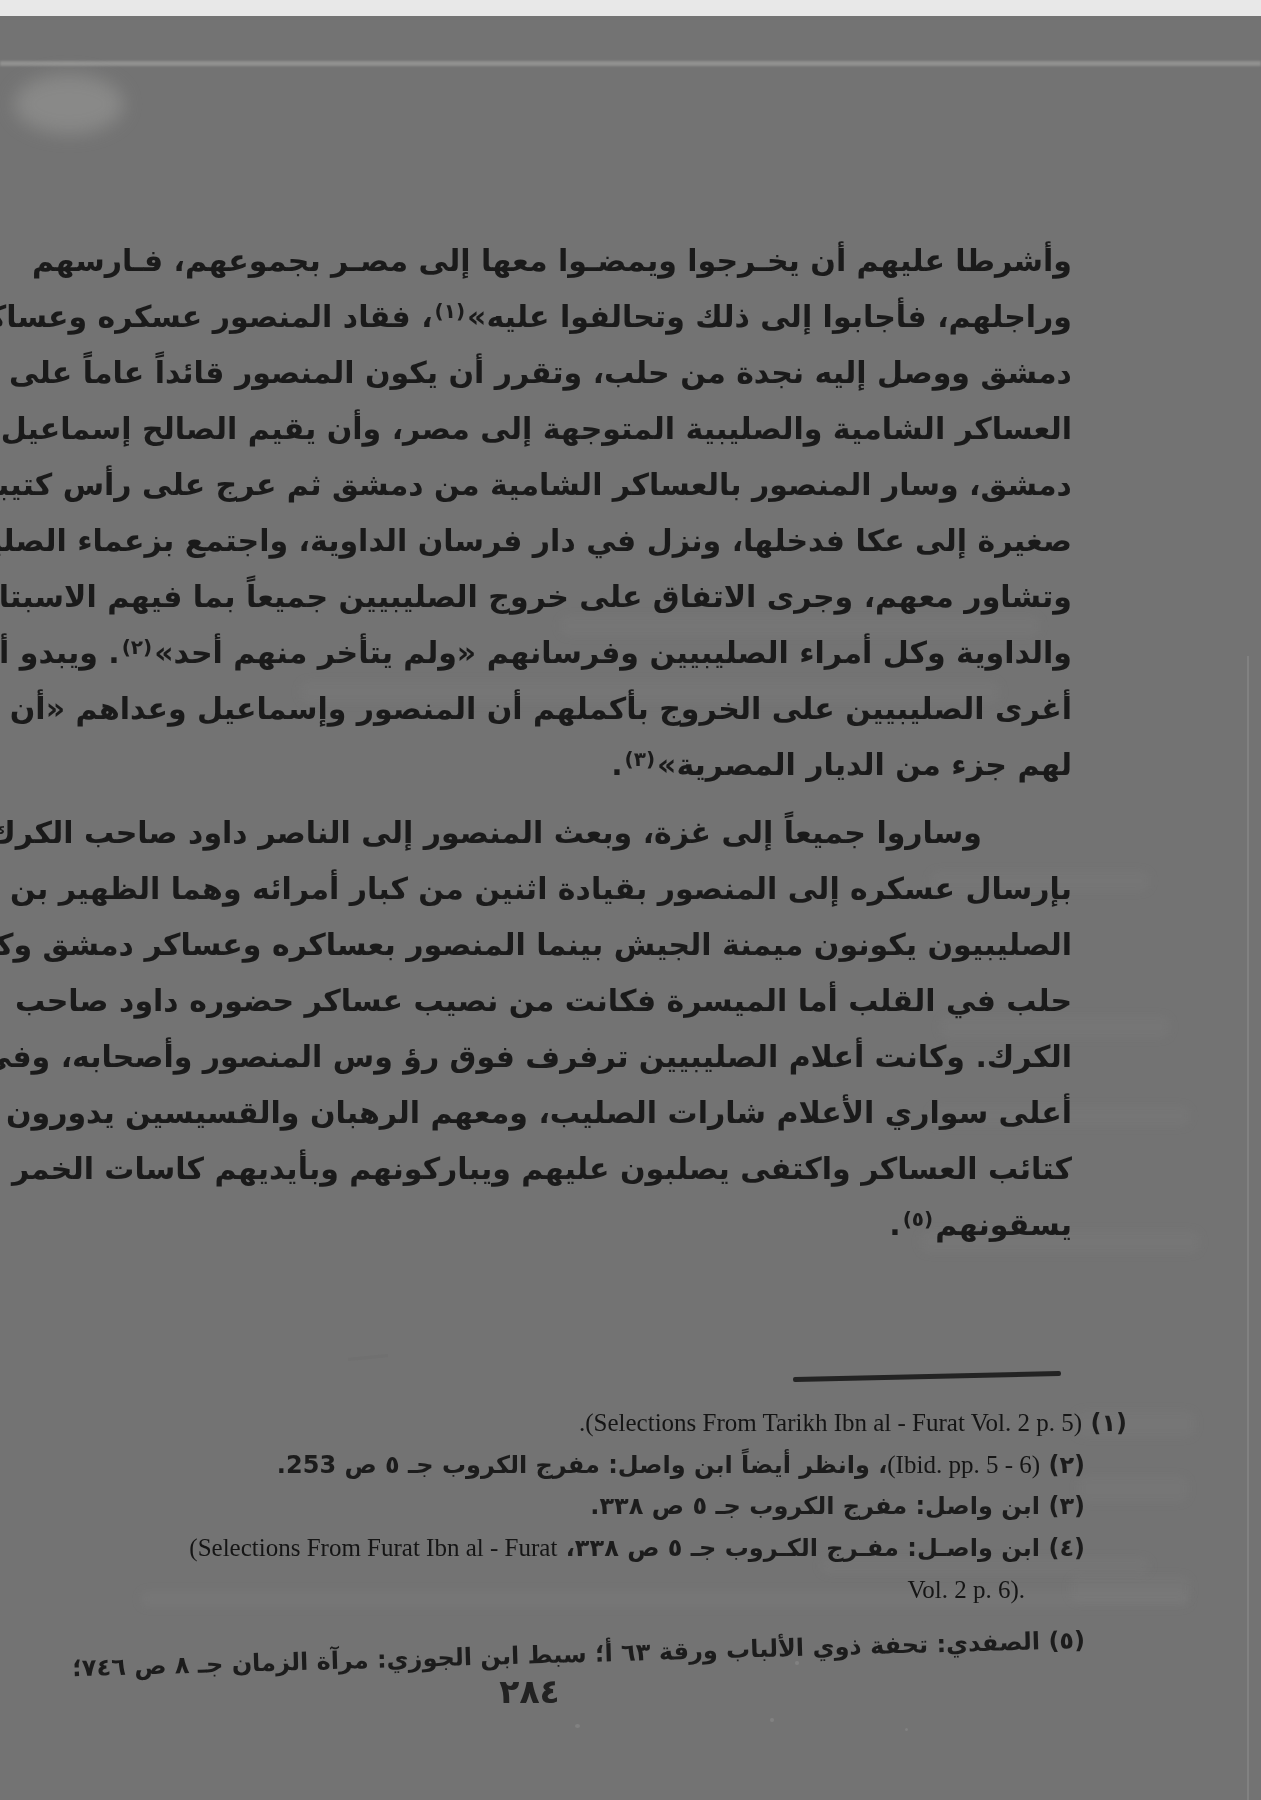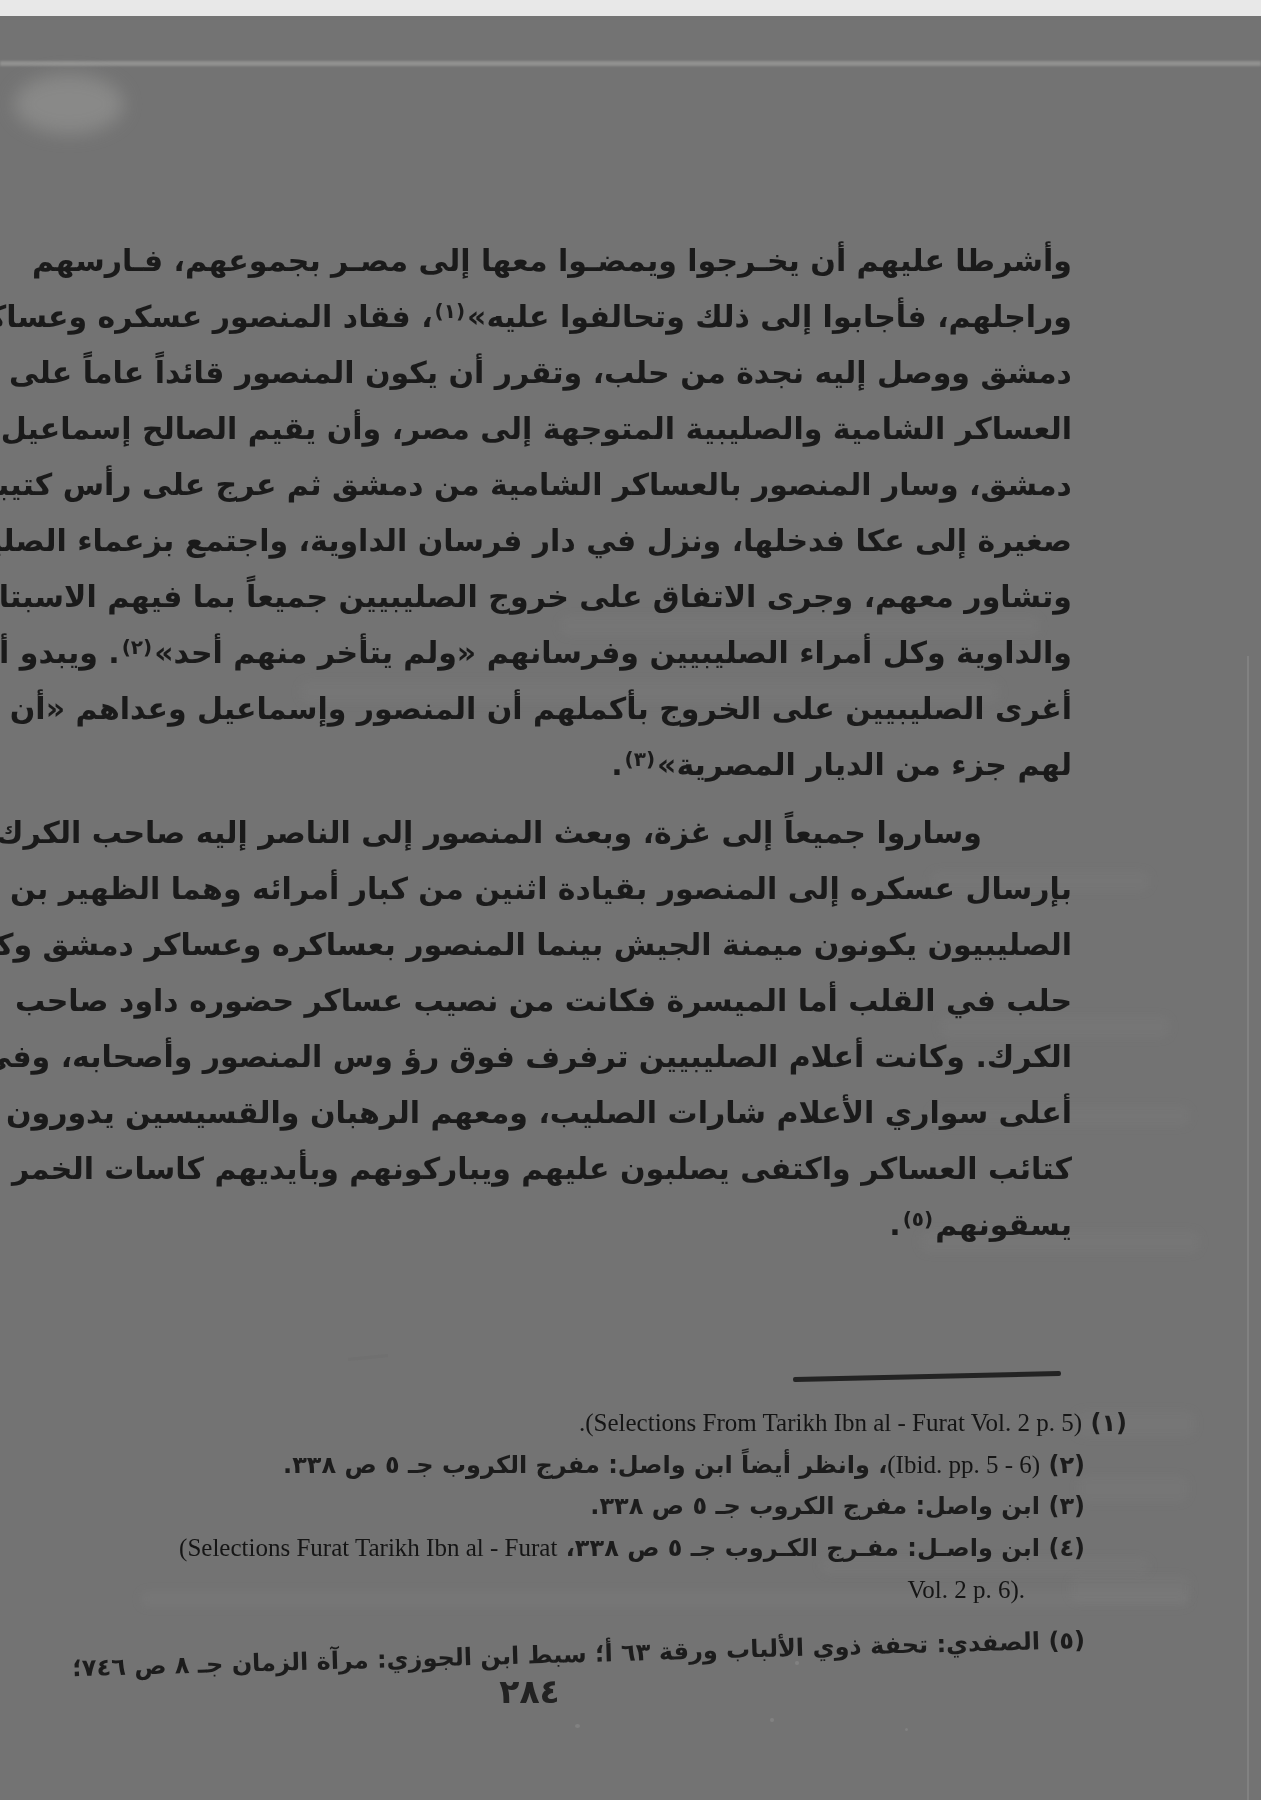--- a/index.html
+++ b/index.html
@@ -127,50 +127,50 @@
         <div class="line">دمشق ووصل إليه نجدة من حلب، وتقرر أن يكون المنصور قائداً عاماً على كل</div>
         <div class="line">العساكر الشامية والصليبية المتوجهة إلى مصر، وأن يقيم الصالح إسماعيل في</div>
         <div class="line">دمشق، وسار المنصور بالعساكر الشامية من دمشق ثم عرج على رأس كتيبة</div>
         <div class="line">صغيرة إلى عكا فدخلها، ونزل في دار فرسان الداوية، واجتمع بزعماء الصليبيين</div>
         <div class="line">وتشاور معهم، وجرى الاتفاق على خروج الصليبيين جميعاً بما فيهم الاسبتارية</div>
         <div class="line">والداوية وكل أمراء الصليبيين وفرسانهم «ولم يتأخر منهم أحد»<span class="fnref">(٢)</span>. ويبدو أن مما</div>
         <div class="line">أغرى الصليبيين على الخروج بأكملهم أن المنصور وإسماعيل وعداهم «أن يكون</div>
         <div class="line line-last">لهم جزء من الديار المصرية»<span class="fnref">(٣)</span>.</div>
       </div>
     <div class="para para-2">
-        <div class="line line-indent">وساروا جميعاً إلى غزة، وبعث المنصور إلى الناصر إليه صاحب الكرك</div>
+        <div class="line line-indent">وساروا جميعاً إلى غزة، وبعث المنصور إلى الناصر داود صاحب الكرك</div>
         <div class="line">بإرسال عسكره إلى المنصور بقيادة اثنين من كبار أمرائه وهما الظهير بن سنقر</div>
         <div class="line">الصليبيون يكونون ميمنة الجيش بينما المنصور بعساكره وعساكر دمشق وكتيبة</div>
         <div class="line">حلب في القلب أما الميسرة فكانت من نصيب عساكر حضوره داود صاحب</div>
         <div class="line">الكرك. وكانت أعلام الصليبيين ترفرف فوق رؤ وس المنصور وأصحابه، وفي</div>
         <div class="line">أعلى سواري الأعلام شارات الصليب، ومعهم الرهبان والقسيسين يدورون على</div>
         <div class="line">كتائب العساكر واكتفى يصلبون عليهم ويباركونهم وبأيديهم كاسات الخمر</div>
         <div class="line line-last">يسقونهم<span class="fnref">(٥)</span>.</div>
       </div>
   </div>
 
   <div class="fn-sep"></div>
 
   <div class="footnotes">
     <div class="fn fn1" dir="rtl">
       <span class="fnm">(١)</span>
       <span class="lat" dir="ltr">.(Selections From Tarikh Ibn al - Furat Vol. 2 p. 5)</span>
     </div>
     <div class="fn fn2" dir="rtl">
       <span class="fnm">(٢)</span>
-      <span class="lat" dir="ltr">(Ibid. pp. 5 - 6)</span><span class="fnar">، وانظر أيضاً ابن واصل: مفرج الكروب جـ ٥ ص ٣٣٨.</span>
+      <span class="lat" dir="ltr">(Ibid. pp. 5 - 6)</span><span class="fnar">، وانظر أيضاً ابن واصل: مفرج الكروب جـ ٥ ص 253.</span>
     </div>
     <div class="fn fn3" dir="rtl">
       <span class="fnm">(٣)</span>
       <span class="fnar">ابن واصل: مفرج الكروب جـ ٥ ص ٣٣٨.</span>
     </div>
     <div class="fn fn4a" dir="rtl">
       <span class="fnm">(٤)</span>
       <span class="fnar">ابن واصـل: مفـرج الكـروب جـ ٥ ص ٣٣٨،</span>
-      <span class="lat" dir="ltr">(Selections Furat Tarikh Ibn al - Furat</span>
+      <span class="lat" dir="ltr">(Selections From Furat Ibn al - Furat</span>
     </div>
     <div class="fn fn4b lat">Vol. 2 p. 6).</div>
     <div class="fn fn5" dir="rtl">
       <span class="fnm">(٥)</span>
       <span class="fnar">الصفدي: تحفة ذوي الألباب ورقة ٦٣ أ؛ سبط ابن الجوزي: مرآة الزمان جـ ٨ ص ٧٤٦؛</span>
     </div>
   </div>
 
   <div class="page-number">٢٨٤</div>
 

